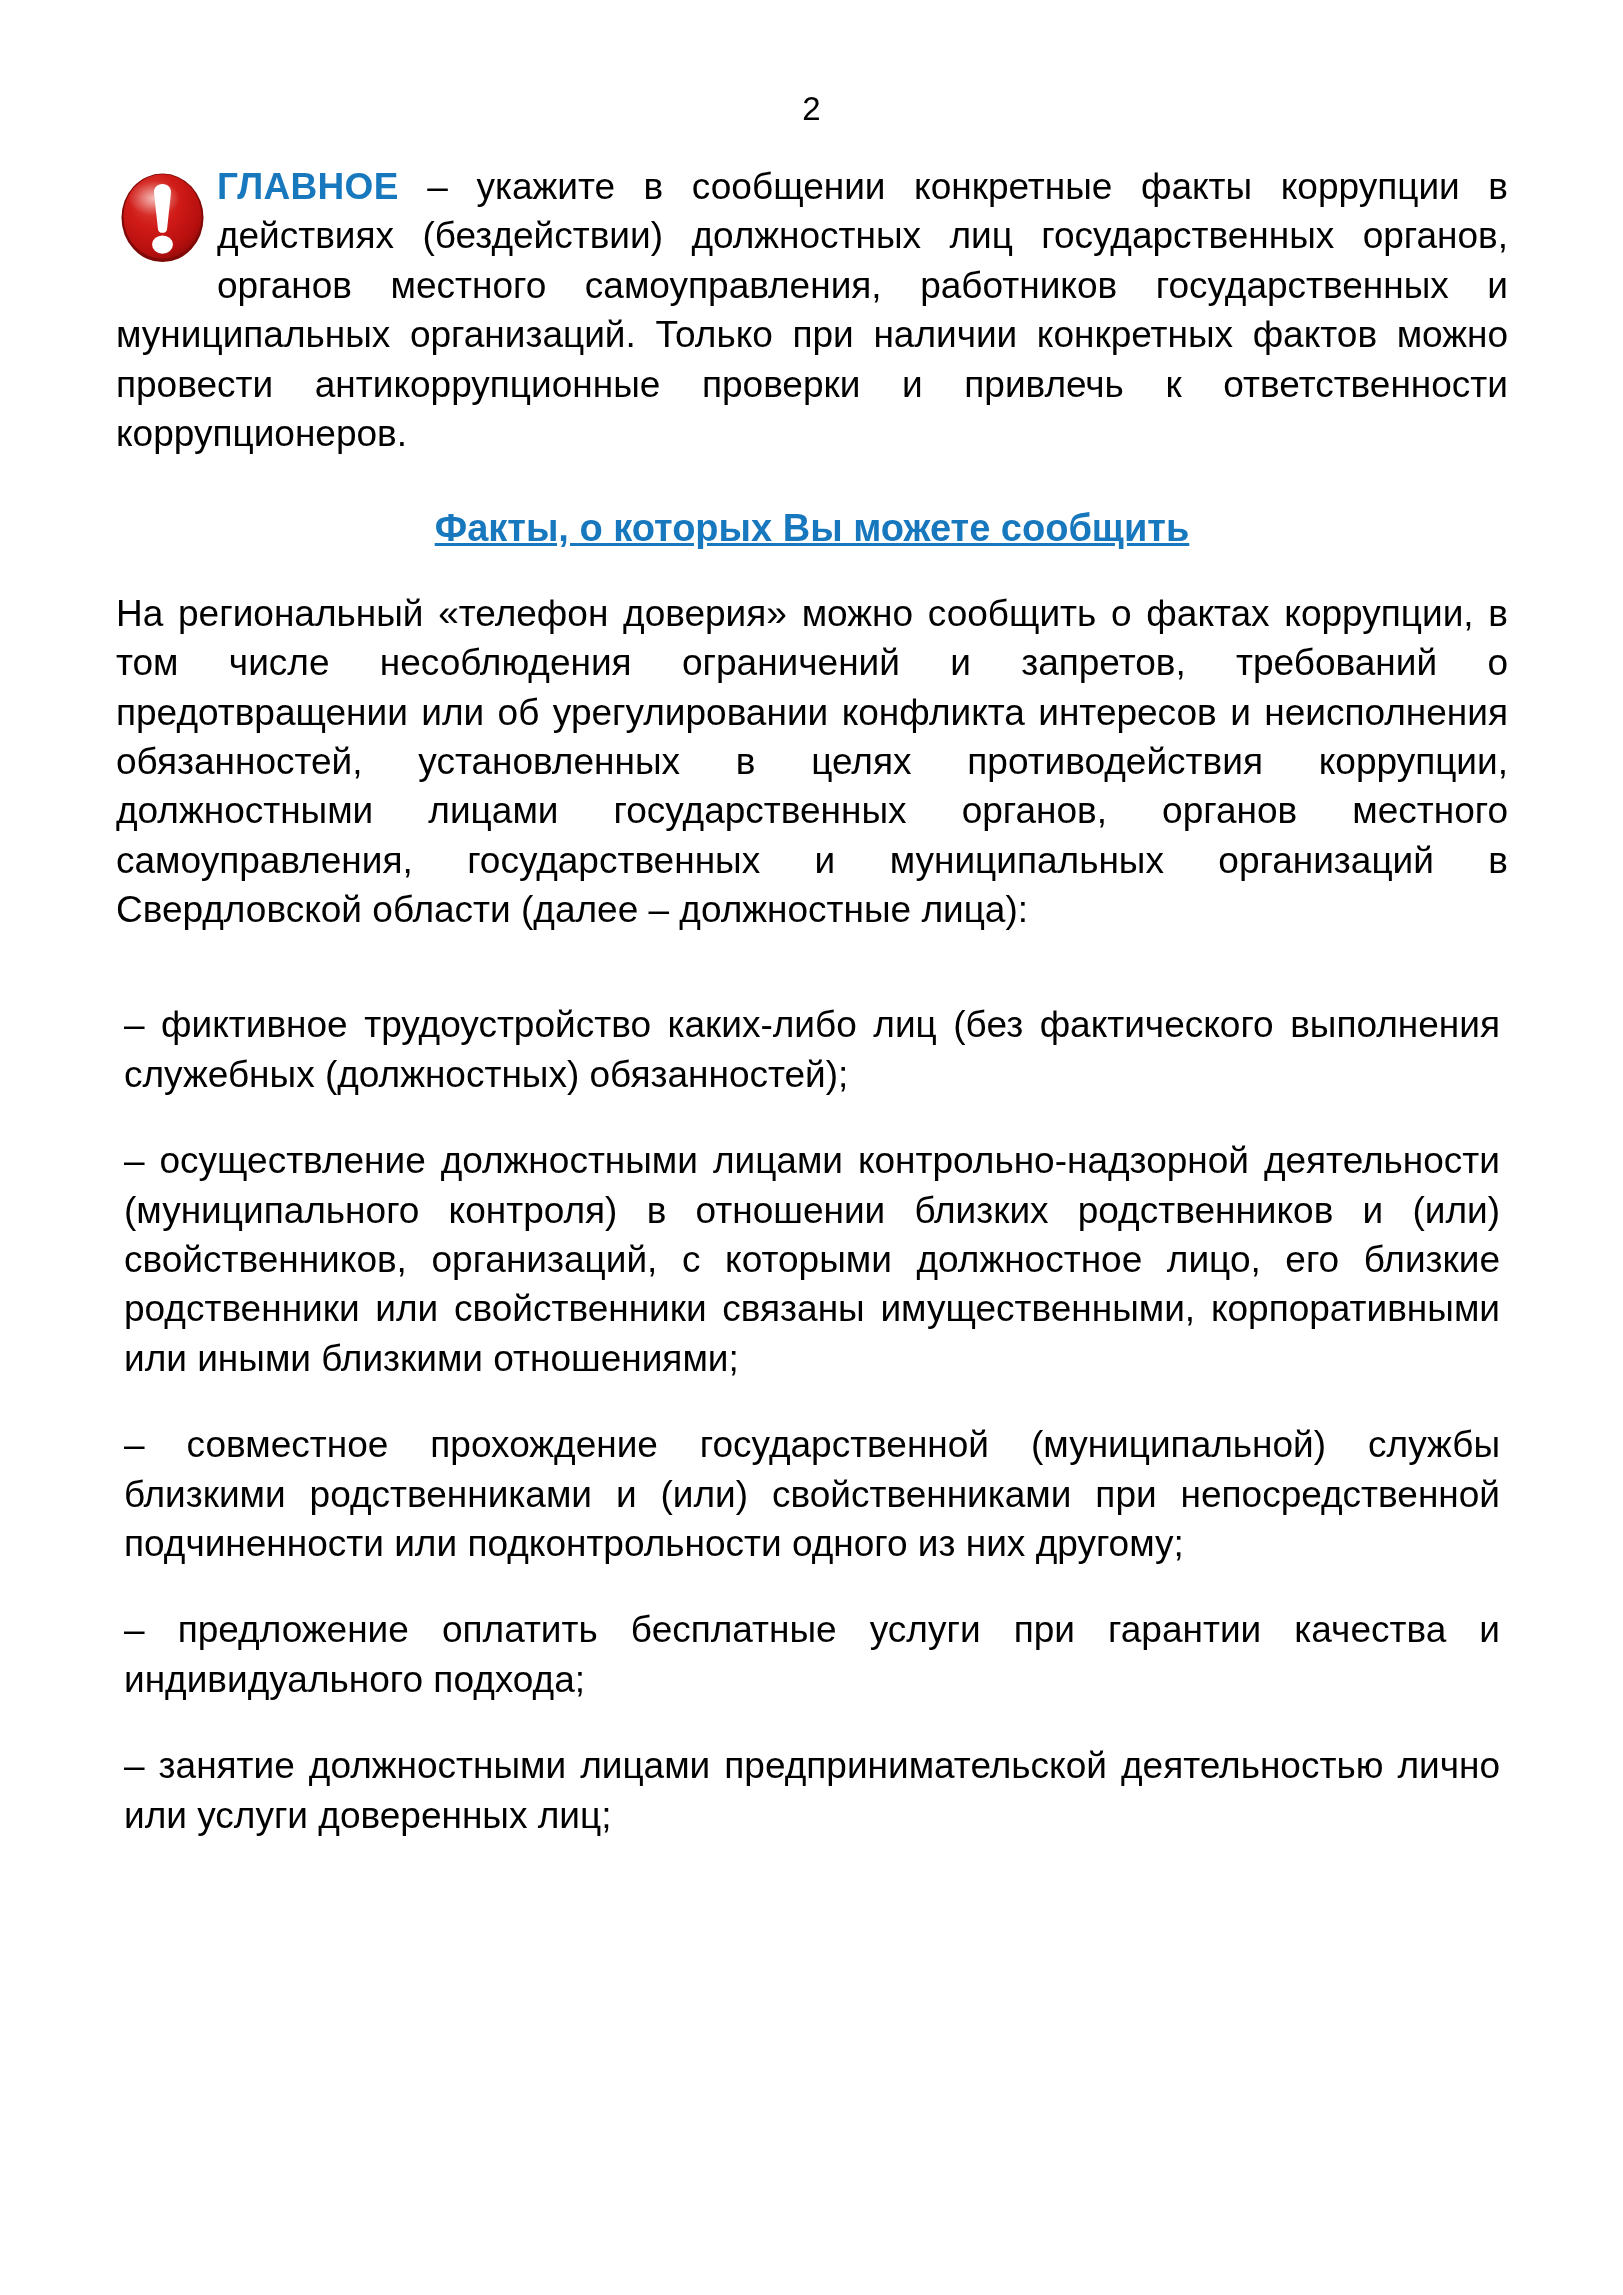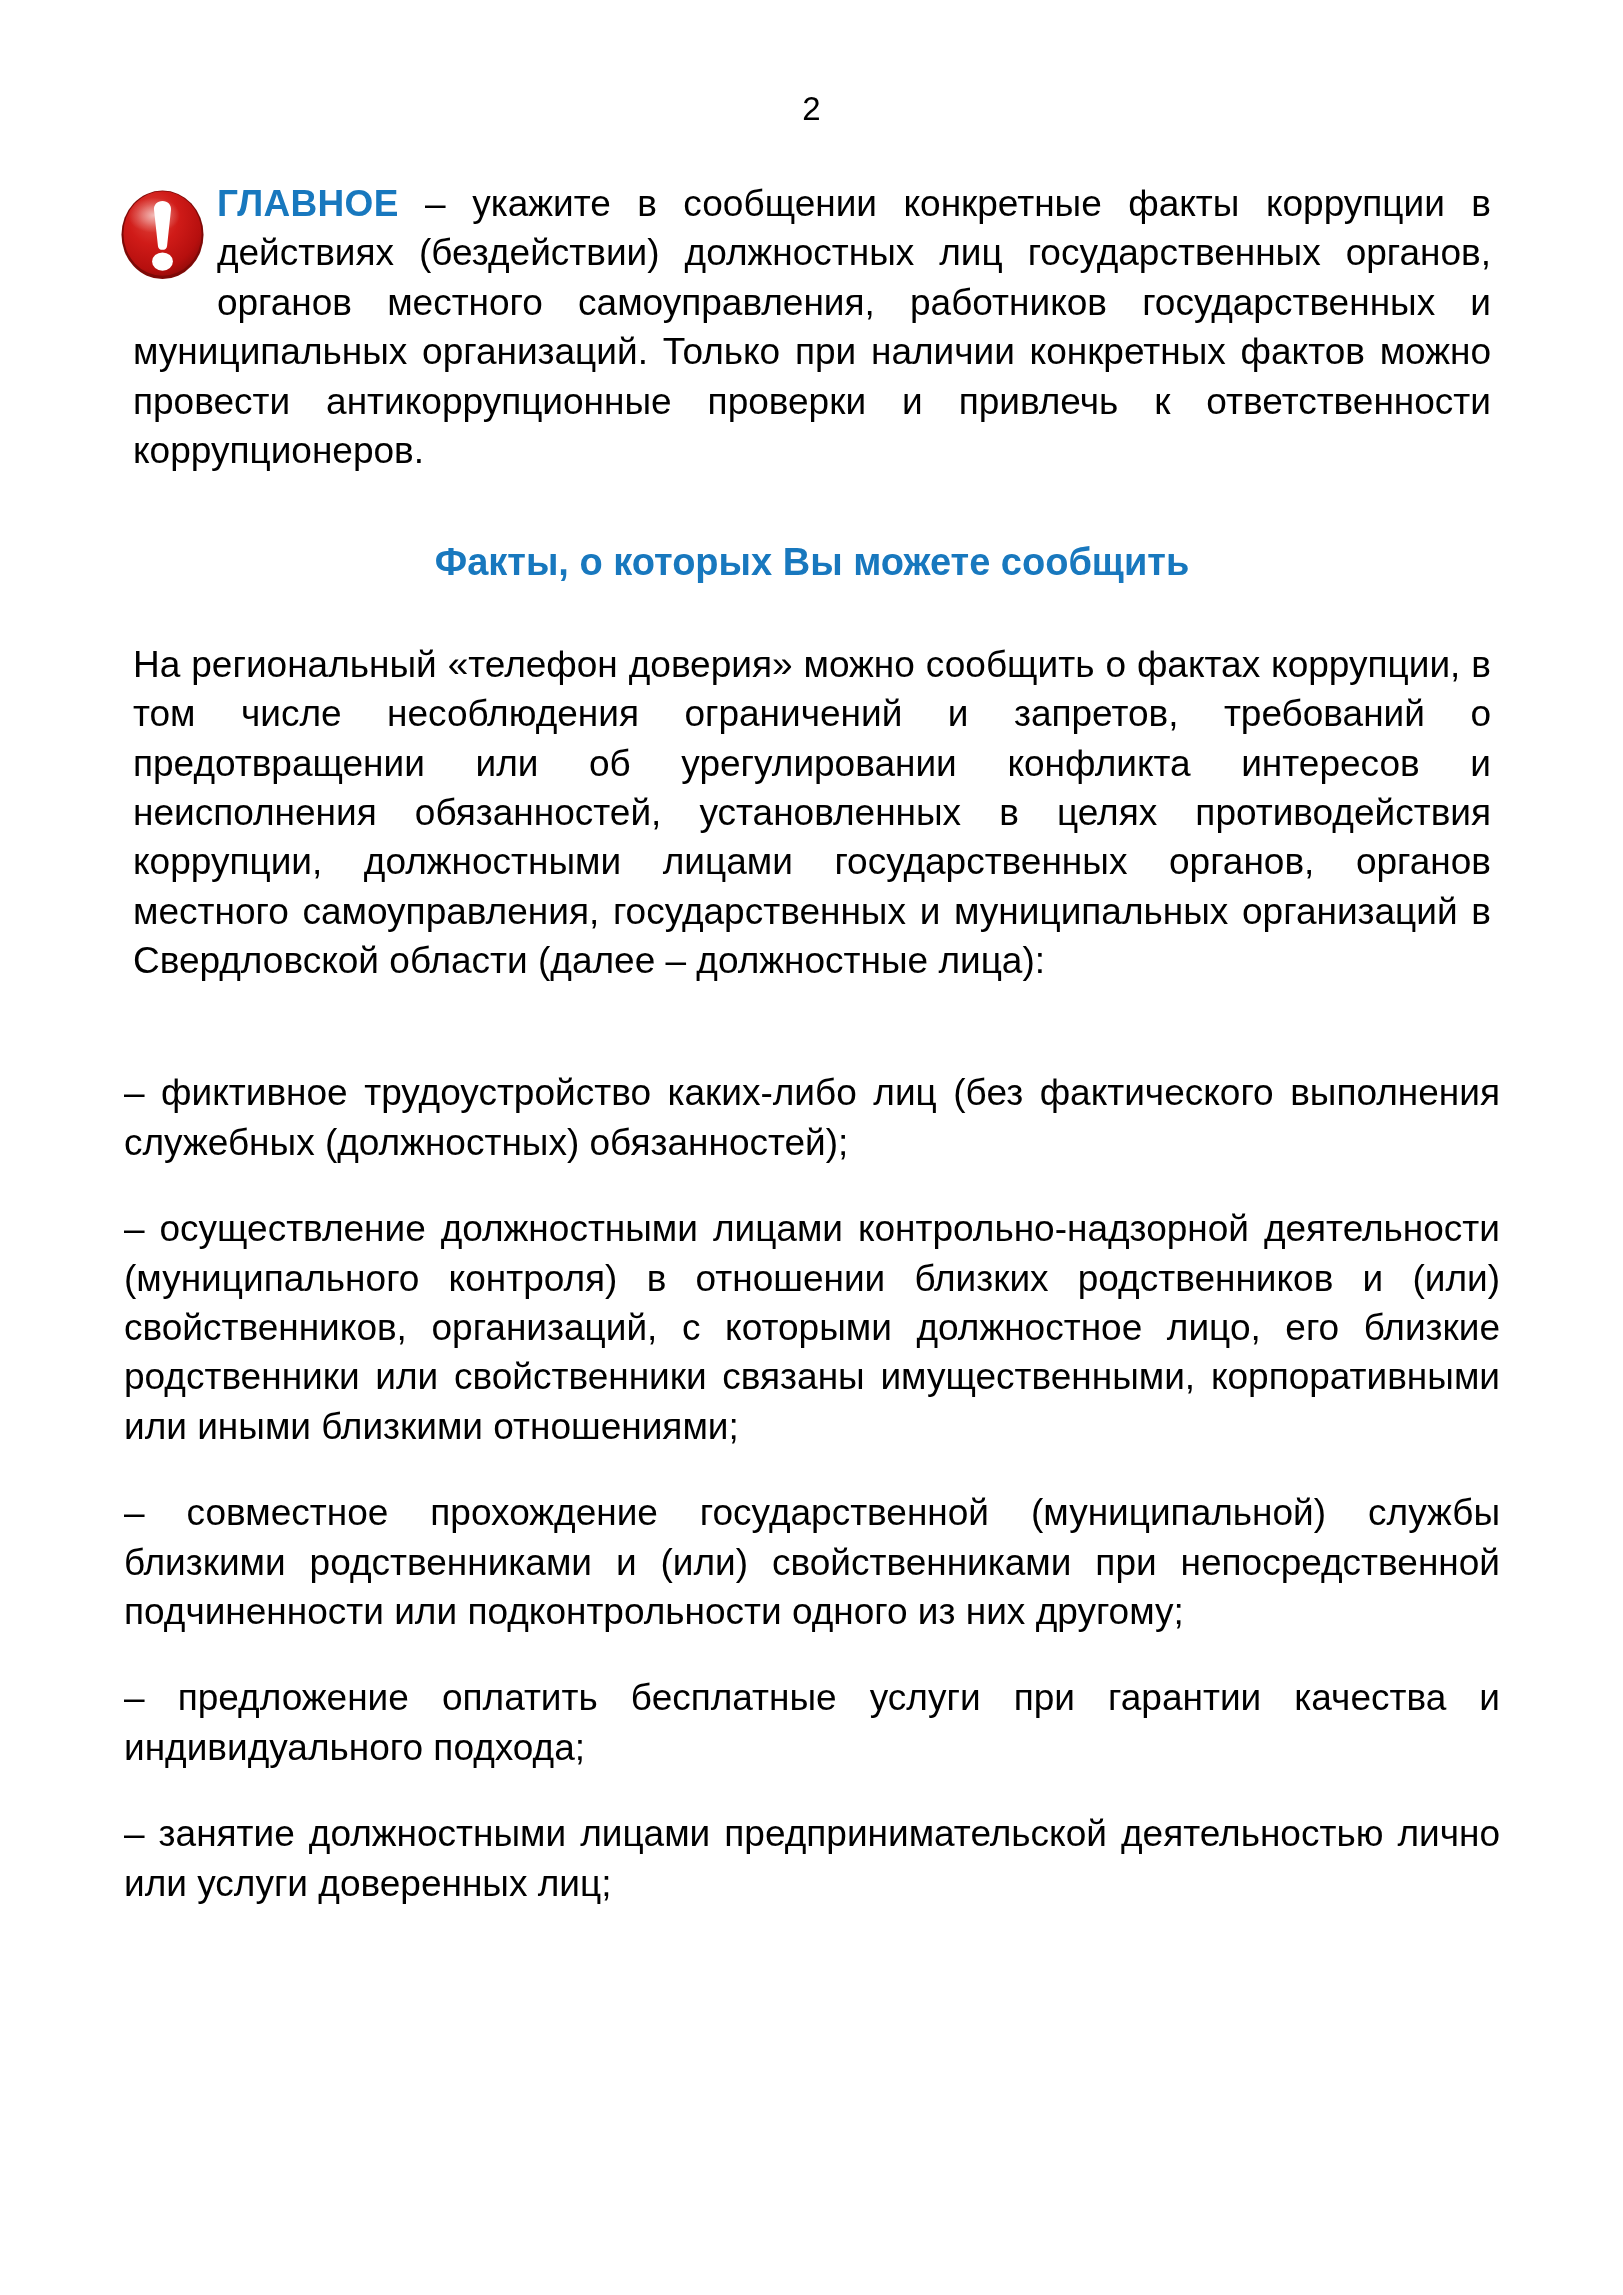--- a/index.html
+++ b/index.html
@@ -38,21 +38,21 @@
 
   
   .content {
     position: absolute;
     left: 116px;
     top: 162px;
     width: 1392px;
   }
 
   p {
-    margin: 17px;
+    margin: 0;
     font-size: 37px;
     line-height: 1.335;
     text-align: justify;
     text-justify: inter-word;
     color: #000;
   }
 
   
 
   .para-gap {
@@ -90,20 +90,21 @@
     padding: 46px 0 35px 0;
     text-align: center;
     color: #1878BE;
     font-size: 38px;
     font-weight: bold;
     line-height: 1.30;
   }
   .blue-heading .ln {
     display: block;
     white-space: nowrap;
+    text-decoration: underline;
   }
 
   
   .item {
     margin: 8px;
     padding-top: 29px;
   }
   .item:first-of-type {
     padding-top: 0;
   }

